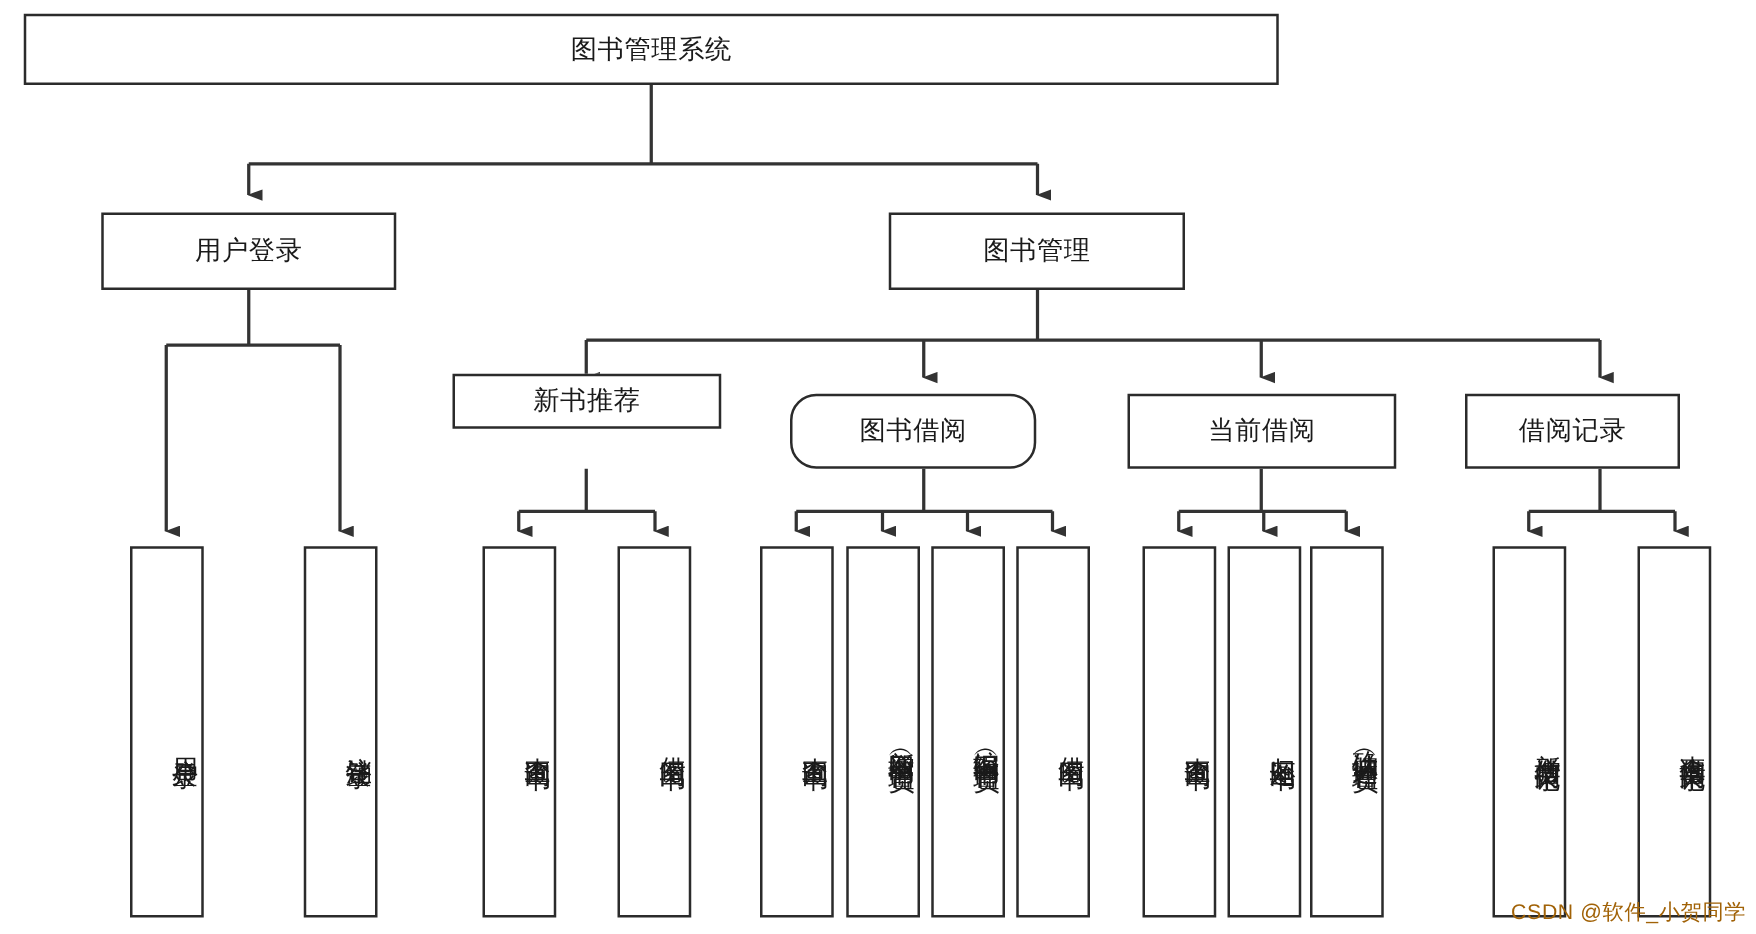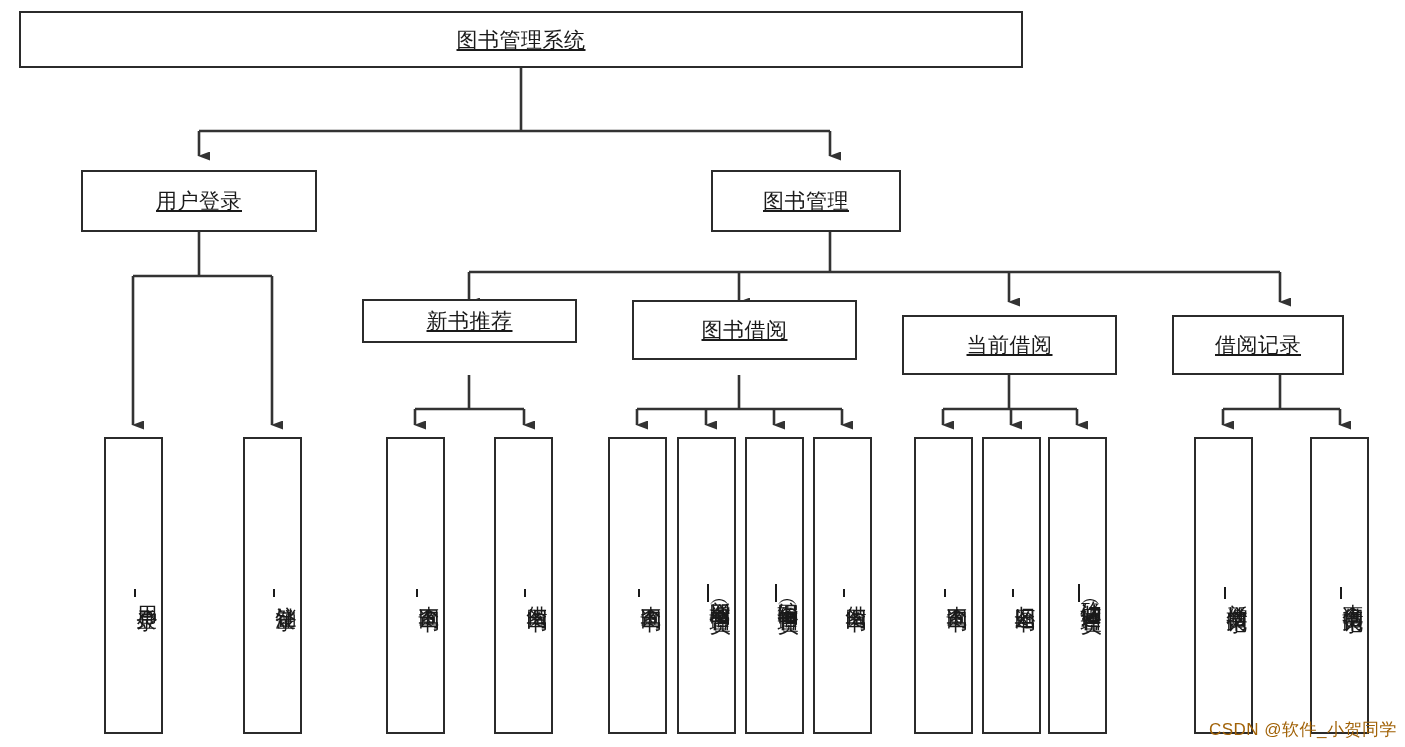--- a/index.html
+++ b/index.html
@@ -27,21 +27,20 @@
   .node {
     position: absolute;
     box-sizing: border-box;
     border: 2.5px solid #2b2b2b;
     background: #ffffff;
     color: #1a1a1a;
     display: flex;
     align-items: center;
     justify-content: center;
     overflow: hidden;
-    text-decoration: underline;
   }
   .node.h {
     font-size: 21px;
     line-height: 1.2;
     letter-spacing: 0.5px;
     white-space: nowrap;
   }
   .node.v {
     writing-mode: vertical-rl;
     text-orientation: upright;
@@ -118,28 +117,28 @@
     </g>
   </svg>
 
   <div class="node h" style="left:19px; top:11px; width:1004px; height:57px;">
     <span>图书管理系统</span>
   </div>
 
   <div class="node h" style="left:81px; top:170px; width:236px; height:62px;">
     <span>用户登录</span>
   </div>
-  <div class="node h" style="left:711px; top:170px; width:190px; height:62px;">
+  <div class="node h" style="left:711px; top:170px; width:237px; height:62px;">
     <span>图书管理</span>
   </div>
 
   <div class="node h" style="left:362px; top:299px; width:215px; height:44px;">
     <span>新书推荐</span>
   </div>
-  <div class="node h" style="left:632px; top:300px; width:225px; height:60px;">
+  <div class="node h" style="left:632px; top:315px; width:197px; height:60px;border-radius:21px;">
     <span>图书借阅</span>
   </div>
   <div class="node h" style="left:902px; top:315px; width:215px; height:60px;">
     <span>当前借阅</span>
   </div>
   <div class="node h" style="left:1172px; top:315px; width:172px; height:60px;">
     <span>借阅记录</span>
   </div>
 
   <div class="node v" style="left:104px; top:437px; width:59px; height:297px;">

